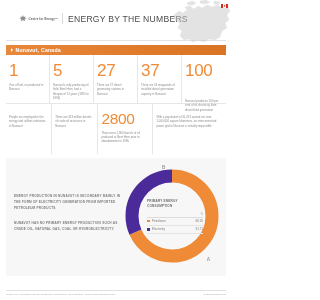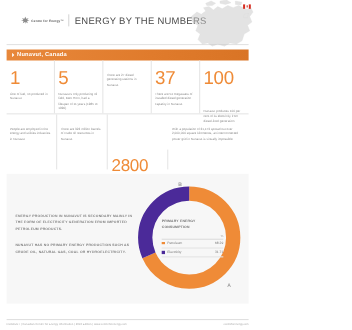--- a/index.html
+++ b/index.html
@@ -80,21 +80,21 @@
   .stat-cell {
     position: relative;
     padding: 7px 4px 0 3px;
     border-right: 1px solid #e6e6e6;
     display: flex; flex-direction: column;
   }
   .stat-cell:last-child { border-right: none; gap: 16px; }
   .r1 .stat-cell { width: 20%; }
   .r2 .c-a { width: 21%; }
   .r2 .c-b { width: 21%; }
-  .r2 .c-c { width: 25%; margin-top: 32px; }
+  .r2 .c-c { width: 25%; }
   .r2 .c-d { width: 33%; }
   .stat-num {
     color: #ef8b37;
     font-weight: 400;
     line-height: 1;
     letter-spacing: -.3px;
     white-space: nowrap;
   }
   .r1 .stat-num { font-size: 17px; }
   .r2 .stat-num { font-size: 15.5px; }
@@ -227,20 +227,21 @@
     <div class="stat-row r1">
       <div class="stat-cell">
         <div class="stat-num">1</div>
         <div class="stat-cap">One of fuel, no produced in Nunavut</div>
       </div>
       <div class="stat-cell">
         <div class="stat-num">5</div>
         <div class="stat-cap">Nunavut's only producing oil field, Bent Horn, had a lifespan of 11 years (1985 to 1996)</div>
       </div>
       <div class="stat-cell">
+        <div class="stat-num">27</div>
         <div class="stat-cap">There are 27 diesel generating stations in Nunavut</div>
       </div>
       <div class="stat-cell">
         <div class="stat-num">37</div>
         <div class="stat-cap">There are 54 megawatts of installed diesel generation capacity in Nunavut</div>
       </div>
       <div class="stat-cell">
         <div class="stat-num">100</div>
         <div class="stat-cap">Nunavut produces 100 per cent of its electricity from diesel-fired generation</div>
       </div>

